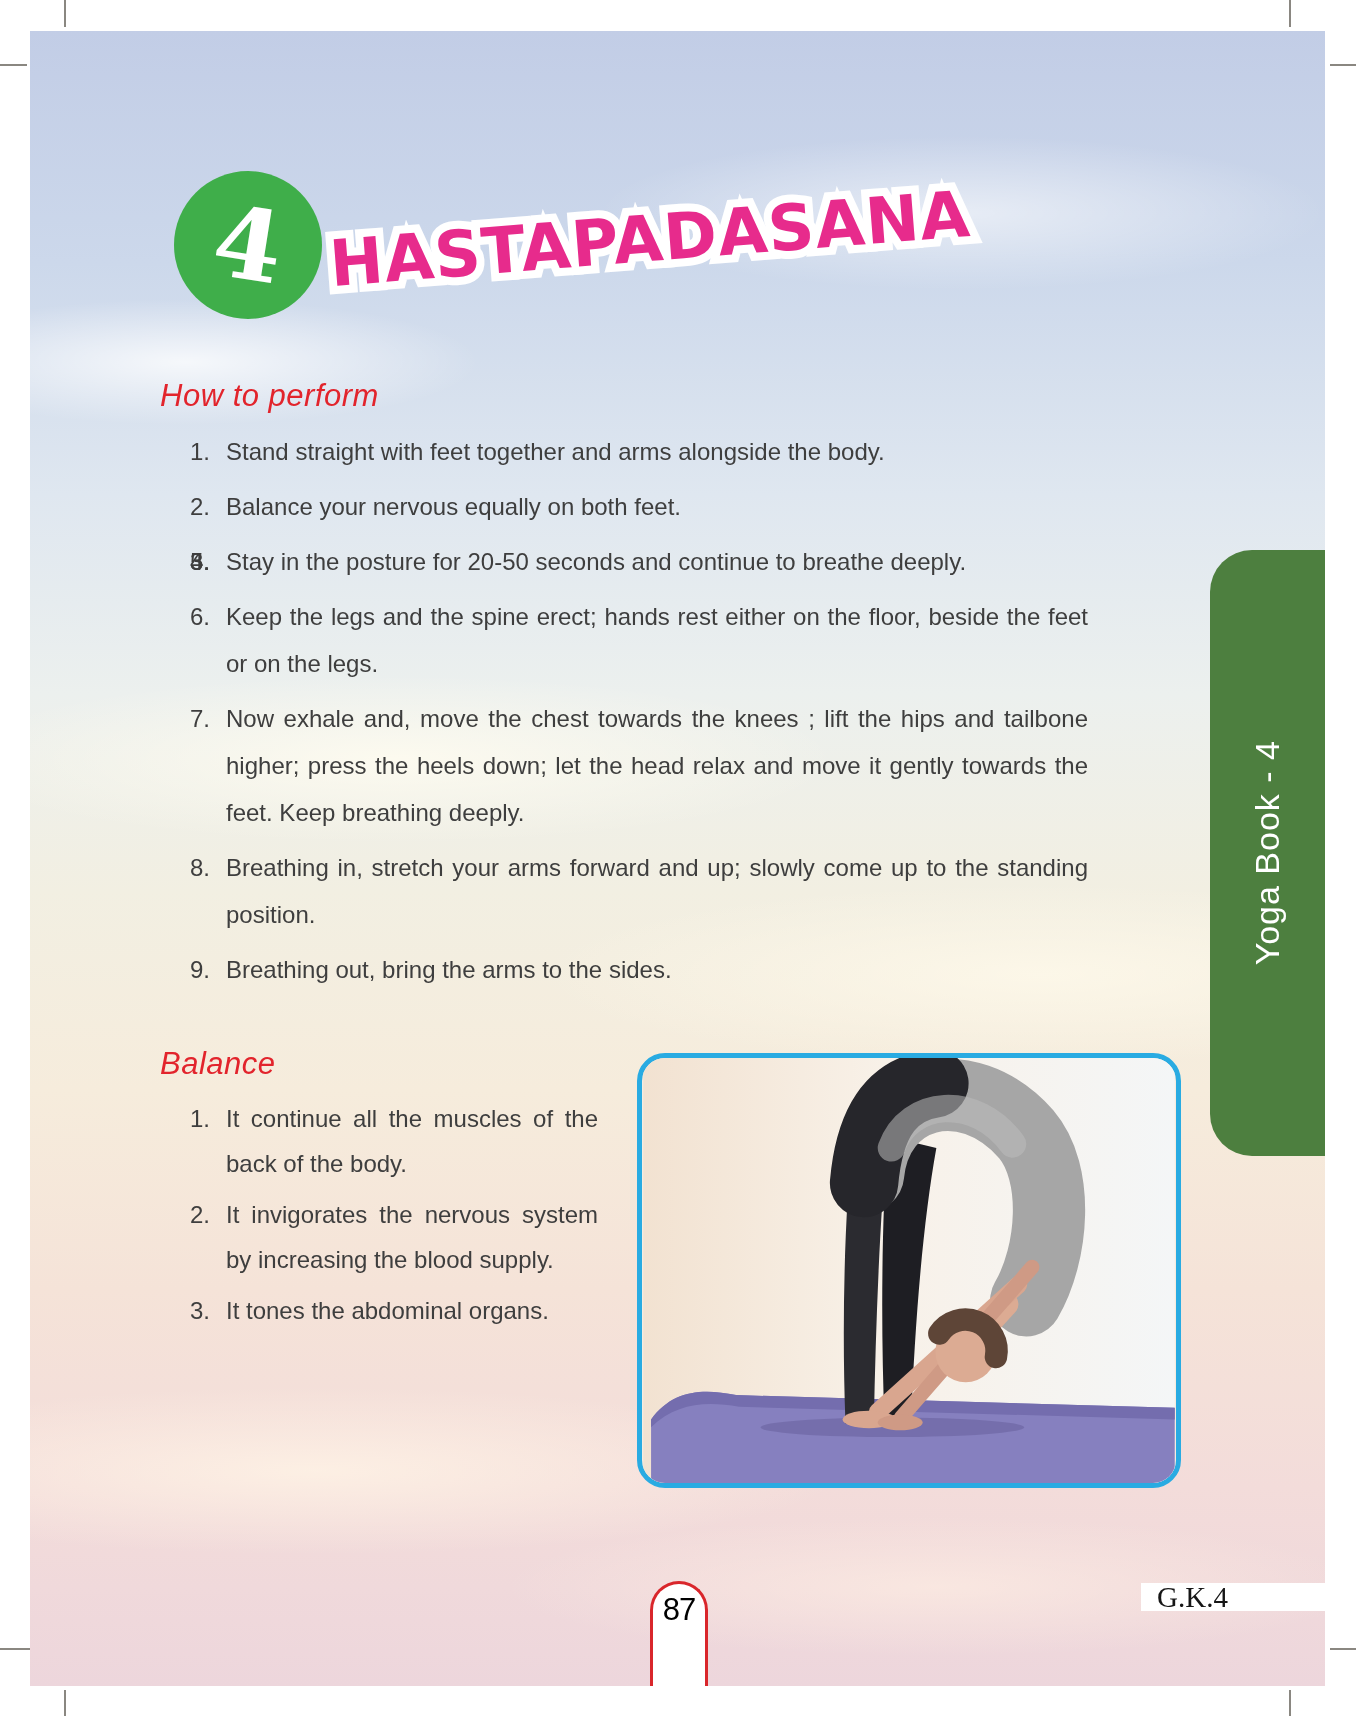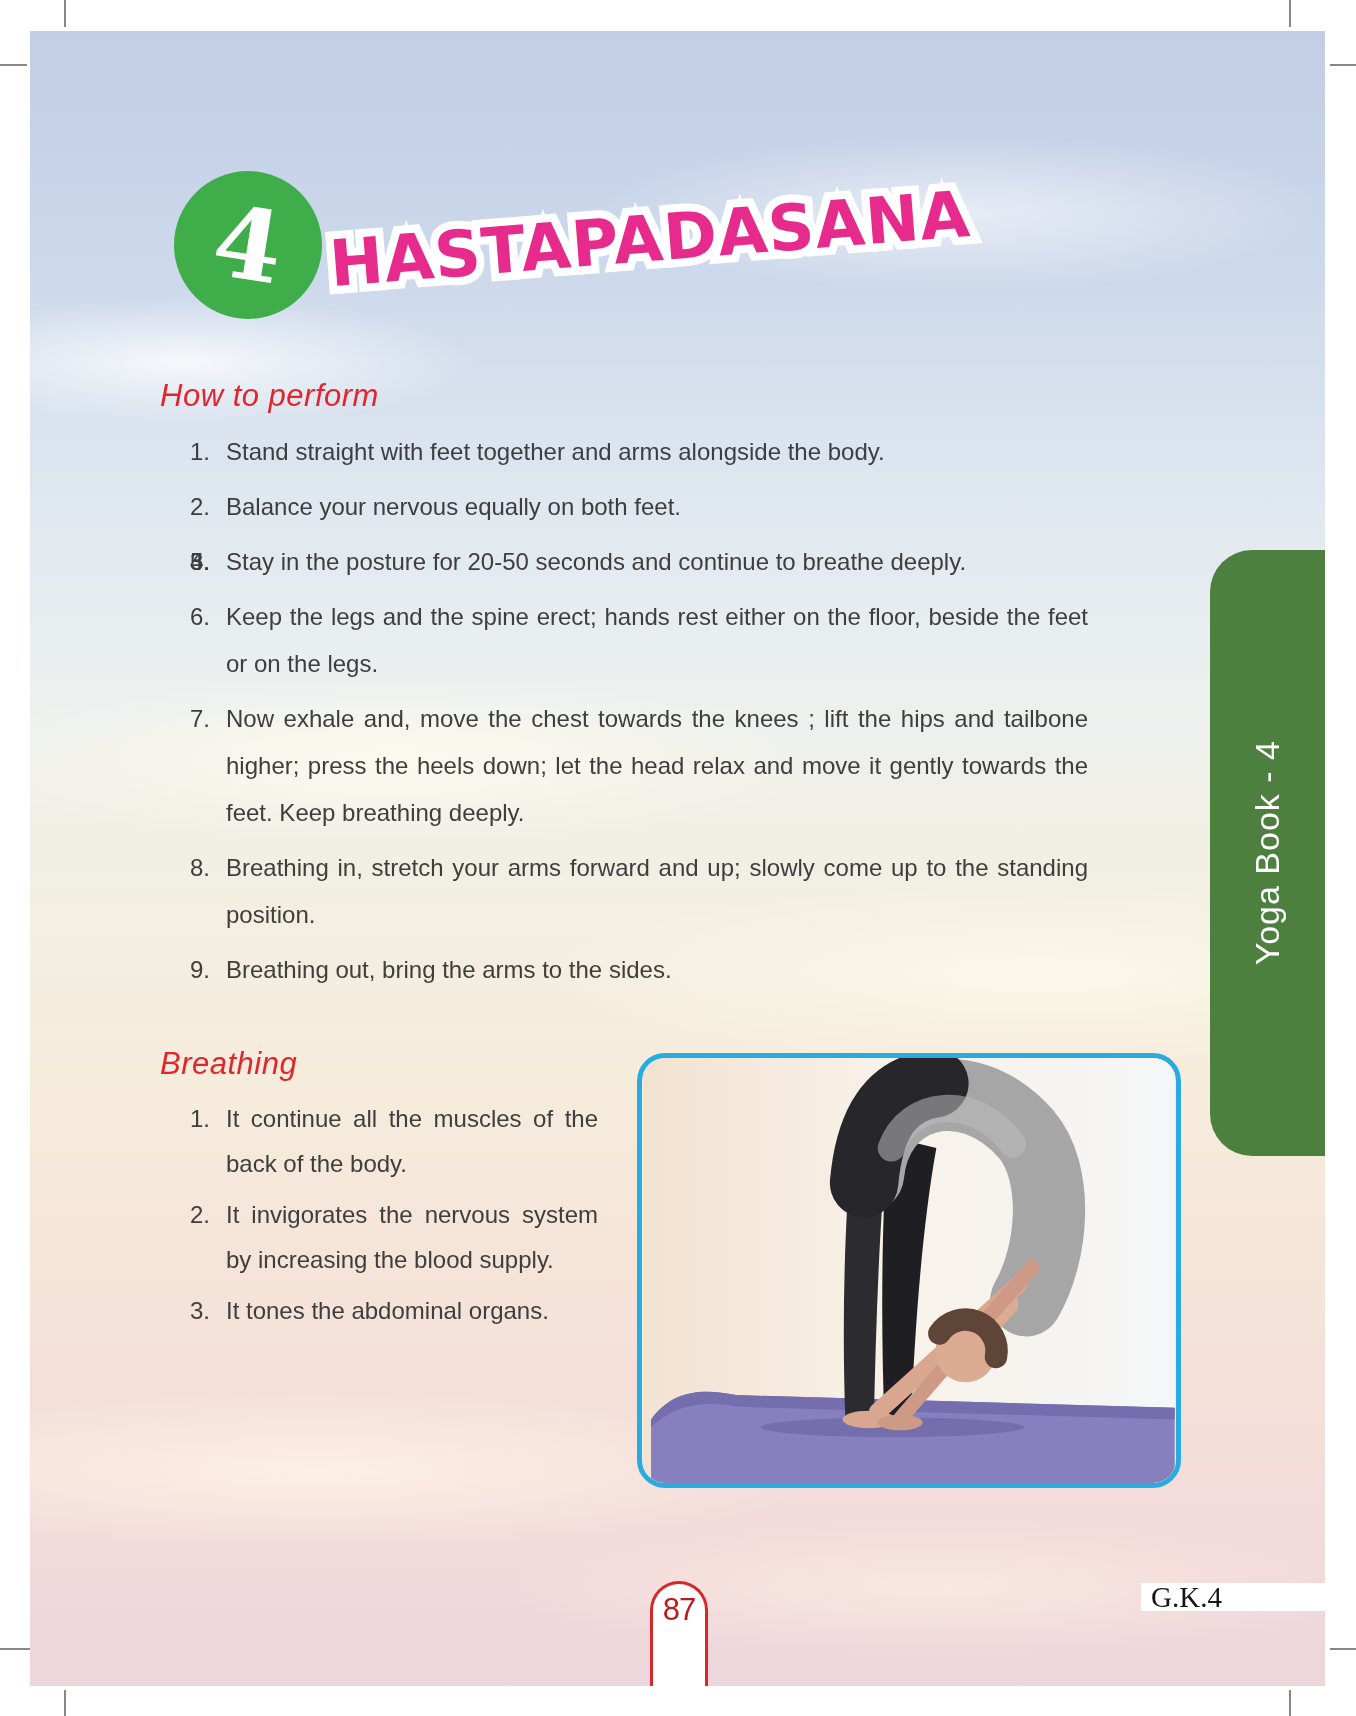--- a/index.html
+++ b/index.html
@@ -60,27 +60,27 @@
   .side-tab{position:absolute;left:1180px;top:519px;width:115px;height:606px;
     background:var(--tab-green,#4d7f3f);border-radius:42px 0 0 42px;
     display:flex;align-items:center;justify-content:center;}
   .side-tab span{writing-mode:vertical-rl;transform:rotate(180deg);color:#fff;font-size:34px;
     letter-spacing:1px;white-space:nowrap;}
 
   
   .page-pill{position:absolute;left:620px;bottom:0;width:58px;height:105px;background:#fff;
     border:3px solid #d9262b;border-bottom:none;border-radius:29px 29px 0 0;
     text-align:center;box-sizing:border-box;}
-  .page-pill span{display:inline-block;margin-top:8px;font-size:31px;color:#b91c1c;letter-spacing:-1px;}
+  .page-pill span{display:inline-block;margin-top:8px;font-size:31px;color:#000000;letter-spacing:-1px;}
 
   
   .footer-strip{position:absolute;left:1111px;top:1552px;width:184px;height:28px;background:#fff;
     display:flex;align-items:center;}
   .footer-strip span{font-family:"Liberation Serif",serif;font-size:29px;color:#161616;
-    padding-left:10px;line-height:28px;}
+    padding-left:16px;line-height:28px;}
 </style>
 </head>
 <body>
 
 <div class="canvas">
 
   <div class="mark" style="left:64px;top:0;width:2px;height:27px"></div>
   <div class="mark" style="left:0;top:64px;width:27px;height:2px"></div>
   <div class="mark" style="left:1289px;top:0;width:2px;height:27px"></div>
   <div class="mark" style="left:1330px;top:64px;width:26px;height:2px"></div>
@@ -110,21 +110,21 @@
           <li><span class="num">4.</span></li>
           <li><span class="num">5.</span><span>Stay in the posture for 20-50 seconds and continue to breathe deeply.</span></li>
           <li><span class="num">6.</span><span>Keep the legs and the spine erect; hands rest either on the floor, beside the feet or on the legs.</span></li>
           <li><span class="num">7.</span><span>Now exhale and, move the chest towards the knees ; lift the hips and tailbone higher; press the heels down; let the head relax and move it gently towards the feet. Keep breathing deeply.</span></li>
           <li><span class="num">8.</span><span>Breathing in, stretch your arms forward and up; slowly come up to the standing position.</span></li>
           <li><span class="num">9.</span><span>Breathing out, bring the arms to the sides.</span></li>
         </ol>
     </div>
 
     <div class="benefits">
-      <h2 class="section-heading">Breathing</h2>
+      <h2 class="section-heading">Balance</h2>
       <ol class="steps">
           <li><span class="num">1.</span><span>It continue all the muscles of the back of the body.</span></li>
           <li><span class="num">2.</span><span>It invigorates the nervous system by increasing the blood supply.</span></li>
           <li><span class="num">3.</span><span>It tones the abdominal organs.</span></li>
         </ol>
     </div>
 
     <div class="photo">
       <svg viewBox="0 0 544 435" aria-hidden="true">
         <defs>

